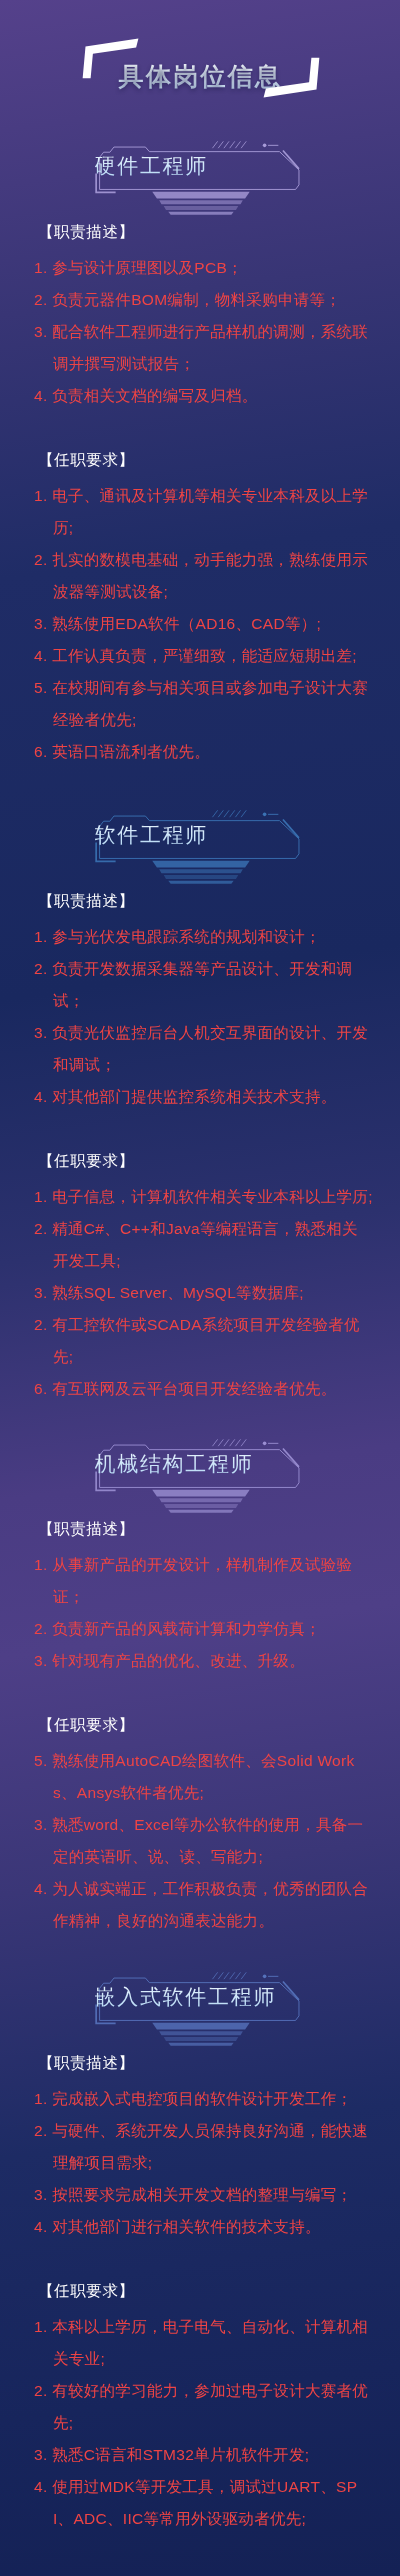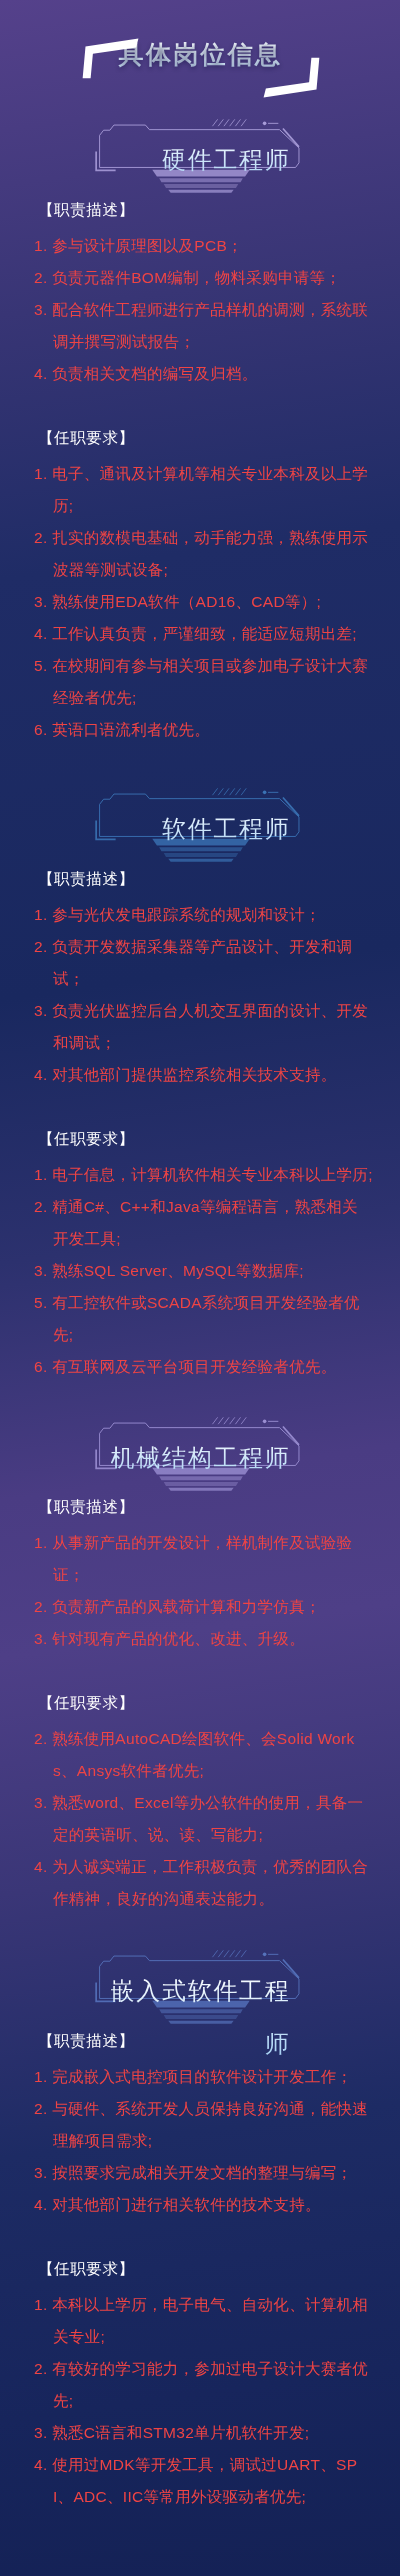--- a/index.html
+++ b/index.html
@@ -8,41 +8,41 @@
     font-family:"Liberation Sans","DejaVu Sans",sans-serif;
     background:linear-gradient(172deg,
       #55418b 0%, #383575 12%, #1f2c66 22%, #19285f 38%,
       #2c316e 48%, #4a3c83 57%, #4e3f87 63%, #3a3677 72%,
       #1d2b64 82%, #17255c 92%, #142155 100%);
   }
   .page{width:401px;height:2576px;position:relative;}
 
   
   .main-title-wrap{
-    position:relative;width:252px;margin:0 auto;padding-top:22px;height:66px;
+    position:relative;width:252px;margin:0 auto;padding-top:44px;height:66px;
   }
   .corner-svg{position:absolute;width:252px;height:66px;left:0;top:35px;}
   h1.main-title{
     margin:0;text-align:center;font-size:25px;font-weight:bold;letter-spacing:2.3px;
     line-height:64px;color:#cfe3fa;text-shadow:0 1.7px 4.6px rgba(20,20,60,.45);
   }
   @supports (-webkit-background-clip:text){
     h1.main-title{
       background:linear-gradient(180deg,#ffffff 20%,#b9d9f6 90%);
       -webkit-background-clip:text;background-clip:text;color:transparent;
     }
   }
 
   
   section{position:relative;}
   .title-wrap{position:relative;width:212px;height:86px;margin:0 auto;}
   .frame-svg{position:absolute;left:0;top:0;color:var(--frame,#a79bd8);}
   h2.sec-title{
-    position:absolute;left:0;right:0;top:0;margin:16px;text-align:right;
-    font-size:24px;font-weight:normal;letter-spacing:1.7px;line-height:53px;
+    position:absolute;left:0;right:0;top:0;margin:0;text-align:left;
+    font-size:21px;font-weight:normal;letter-spacing:1.7px;line-height:53px;
     color:#cde4fa;
   }
   @supports (-webkit-background-clip:text){
     h2.sec-title{
       background:linear-gradient(180deg,#f4faff 15%,#9fcdf2 95%);
       -webkit-background-clip:text;background-clip:text;color:transparent;
     }
   }
 
   
@@ -153,21 +153,21 @@
         <div class="item">1. 参与光伏发电跟踪系统的规划和设计；</div>
         <div class="item">2. 负责开发数据采集器等产品设计、开发和调试；</div>
         <div class="item">3. 负责光伏监控后台人机交互界面的设计、开发和调试；</div>
         <div class="item">4. 对其他部门提供监控系统相关技术支持。</div>
       </div>
     <h3 class="sub-head reqs">【任职要求】</h3>
     <div class="items">
         <div class="item">1. 电子信息，计算机软件相关专业本科以上学历;</div>
         <div class="item">2. 精通C#、C++和Java等编程语言，熟悉相关开发工具;</div>
         <div class="item">3. 熟练SQL Server、MySQL等数据库;</div>
-        <div class="item">5. 有工控软件或SCADA系统项目开发经验者优先;</div>
+        <div class="item">2. 有工控软件或SCADA系统项目开发经验者优先;</div>
         <div class="item">6. 有互联网及云平台项目开发经验者优先。</div>
       </div>
   </section>
 
   <section class="sec-3" style="--frame: #9a8ed2;">
     <div class="title-wrap">
 
   <svg class="frame-svg" width="212" height="86" viewBox="0 0 370 150">
     <path fill="none" stroke="currentColor" stroke-width="1.6" d="M8,88 L8,32 L15,23 L26,23 L33,14 L88,14 L95,22 L322,22 L356,54 L356,80 L350,88 Z"></path>
     <g stroke="currentColor" stroke-width="1.6" opacity="0.85">
@@ -193,21 +193,21 @@
       <h2 class="sec-title">机械结构工程师</h2>
     </div>
     <h3 class="sub-head duties">【职责描述】</h3>
     <div class="items">
         <div class="item">1. 从事新产品的开发设计，样机制作及试验验证；</div>
         <div class="item">2. 负责新产品的风载荷计算和力学仿真；</div>
         <div class="item">3. 针对现有产品的优化、改进、升级。</div>
       </div>
     <h3 class="sub-head reqs">【任职要求】</h3>
     <div class="items">
-        <div class="item">2. 熟练使用AutoCAD绘图软件、会Solid Works、Ansys软件者优先;</div>
+        <div class="item">5. 熟练使用AutoCAD绘图软件、会Solid Works、Ansys软件者优先;</div>
         <div class="item">3. 熟悉word、Excel等办公软件的使用，具备一定的英语听、说、读、写能力;</div>
         <div class="item">4. 为人诚实端正，工作积极负责，优秀的团队合作精神，良好的沟通表达能力。</div>
       </div>
   </section>
 
   <section class="sec-4" style="--frame: #5572bb;">
     <div class="title-wrap">
 
   <svg class="frame-svg" width="212" height="86" viewBox="0 0 370 150">
     <path fill="none" stroke="currentColor" stroke-width="1.6" d="M8,88 L8,32 L15,23 L26,23 L33,14 L88,14 L95,22 L322,22 L356,54 L356,80 L350,88 Z"></path>

